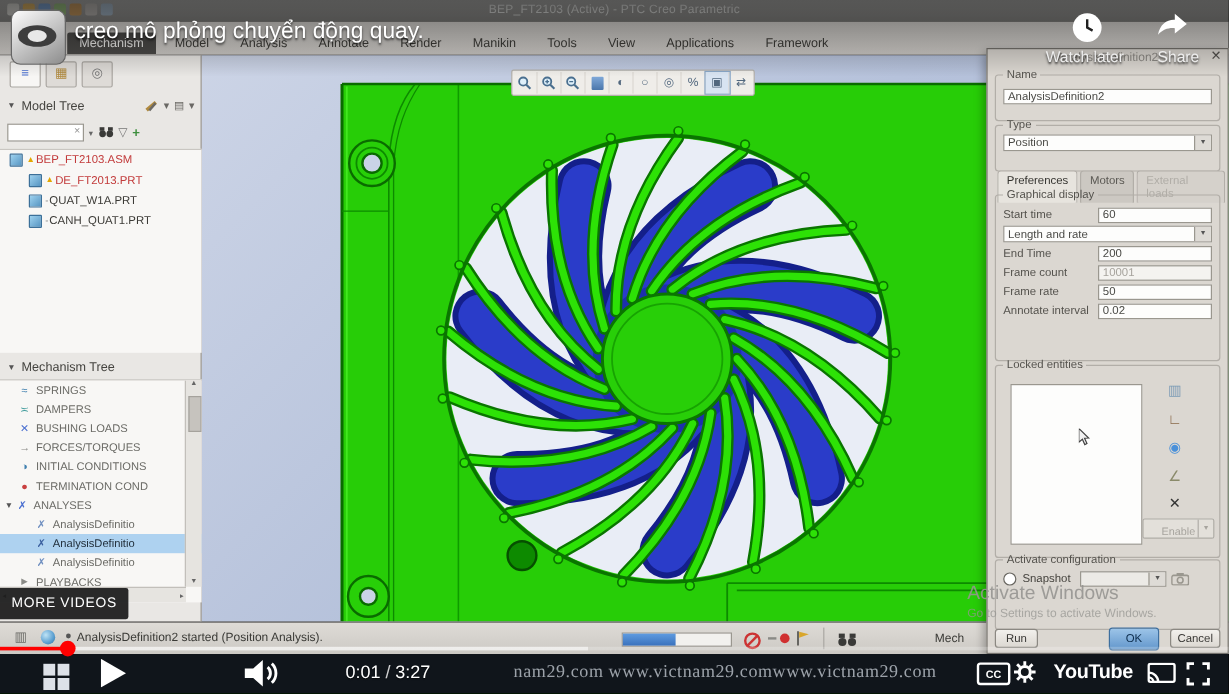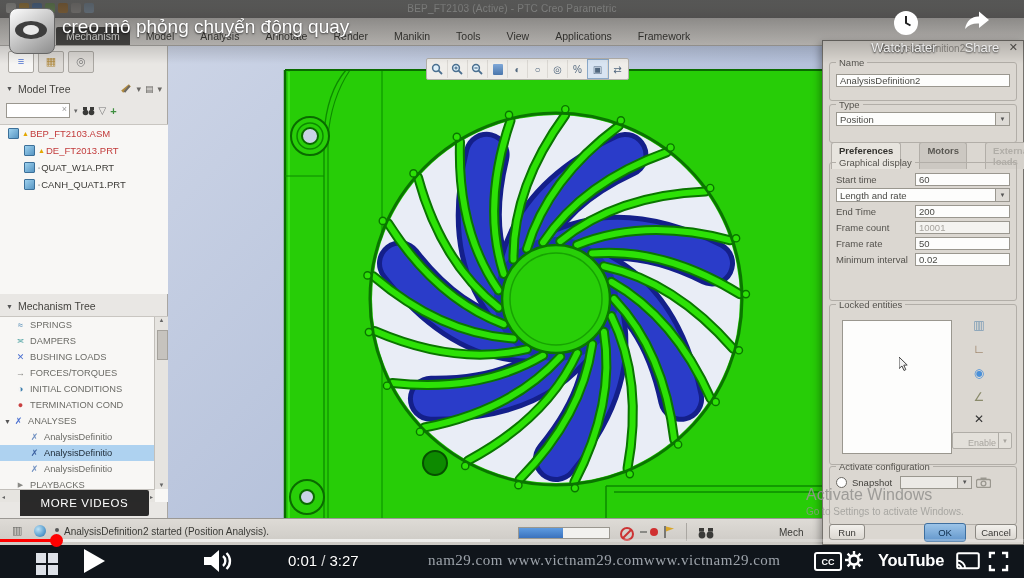--- a/index.html
+++ b/index.html
@@ -75,21 +75,21 @@
   .fs legend{font-size:9.5px;color:#54524d;padding:0 3px;}
   .dinput{height:13px;border:1px solid #9a978f;background:#fdfdfc;font-size:9.5px;color:#4a4a46;padding:0 3px;width:100%;box-sizing:border-box;font-family:inherit;}
   .dinput.dis{color:#a7a49e;background:#f4f3f0;}
   .dselect{height:14px;border:1px solid #9a978f;background:#fdfdfc;display:flex;align-items:center;font-size:9.5px;color:#4a4a46;padding-left:3px;position:relative;box-sizing:border-box;}
   .dselect .arr{position:absolute;right:0;top:0;bottom:0;width:13px;background:#dedbd6;border-left:1px solid #9a978f;font-size:6px;display:flex;align-items:center;justify-content:center;color:#555;}
   .dselect.dis{background:#eceae6;color:#a7a49e;}
   .frow{display:flex;align-items:center;margin:2px 0;height:14px;}
   .frow label{flex:1;font-size:9.5px;color:#54524d;}
   .frow .dinput{width:95px;flex:none;}
   .dtabs{position:absolute;left:8px;top:101px;display:flex;font-size:9.5px;}
-  .dtab{padding:2px 7px;border:1px solid #b2aea8;border-bottom:none;border-radius:3px 3px 0 0;background:#ccc8c2;color:#5a5853;margin-right:18px;font-weight:bold;}
+  .dtab{padding:2px 7px;border:1px solid #b2aea8;border-bottom:none;border-radius:3px 3px 0 0;background:#ccc8c2;color:#5a5853;margin-right:2px;}
   .dtab.active{background:#e7e4de;color:#33322e;}
   .dtab.dis{color:#b0ada7;background:#d5d1cb;}
   .lockbox{position:absolute;left:12px;top:10px;width:108px;height:132px;background:#fdfdfc;border:1px solid #9a978f;}
   .lk-ic{position:absolute;left:140px;width:18px;height:18px;text-align:center;font-size:12px;}
   .enable-btn{position:absolute;left:122px;top:122px;width:58px;height:15px;border:1px solid #b0ada7;background:#e3e0da;color:#a7a49e;font-size:9px;display:flex;align-items:flex-end;justify-content:center;border-radius:2px;}
   .enable-btn .arr{position:absolute;right:0;top:0;bottom:0;width:12px;border-left:1px solid #b0ada7;font-size:6px;display:flex;align-items:center;justify-content:center;}
   .radio{width:9px;height:9px;border:1px solid #6a6862;border-radius:50%;background:#fff;display:inline-block;margin-right:5px;position:relative;flex:none;}
   .radio.on::after{content:"";position:absolute;left:2px;top:2px;width:4px;height:4px;background:#222;border-radius:50%;}
   .rrow{display:flex;align-items:center;height:16px;font-size:9.5px;color:#44423d;}
   .dbtn{position:absolute;height:16px;font-size:9.5px;border:1px solid #8b8882;border-radius:3px;background:linear-gradient(#f2f0ec,#dcd8d2);color:#3a3936;font-family:inherit;padding:0;}
@@ -101,21 +101,21 @@
   .tbar{left:0;top:545px;width:1024px;height:33px;background:#10151b;}
   .wm{left:428px;top:552px;font-size:15px;color:rgba(196,202,210,.78);font-family:"Liberation Serif","DejaVu Serif",serif;letter-spacing:.5px;white-space:nowrap;}
   
   .ytgrad{left:0;top:0;width:1024px;height:64px;background:linear-gradient(rgba(0,0,0,.5),rgba(0,0,0,0));pointer-events:none;}
   .avatar{left:9px;top:8px;width:44px;height:44px;border-radius:8px;background:linear-gradient(145deg,#fdfdfd,#8d8d8d);border:1px solid #666;}
   .avatar .eye{position:absolute;left:5px;top:12px;width:32px;height:18px;border-radius:50%;background:#3d3d3d;}
   .avatar .pupil{position:absolute;left:13px;top:16px;width:16px;height:10px;border-radius:50%;background:#e8e8e8;}
   .yttitle{left:62px;top:16px;font-size:19px;color:#fff;text-shadow:0 1px 2px rgba(0,0,0,.7);white-space:nowrap;}
   .wl-label{left:858px;top:40px;width:92px;text-align:center;font-size:13px;color:#eee;text-shadow:0 1px 2px rgba(0,0,0,.8);}
   .share-label{left:950px;top:40px;width:64px;text-align:center;font-size:13px;color:#eee;text-shadow:0 1px 2px rgba(0,0,0,.8);}
-  .morevid{left:0;top:490px;width:129px;height:26px;background:rgba(25,25,25,.92);color:#fff;font-size:11.5px;letter-spacing:.6px;display:flex;align-items:center;justify-content:center;border-radius:0 2px 2px 0;margin-left:20px;}
+  .morevid{left:0;top:490px;width:107px;height:26px;background:rgba(25,25,25,.92);color:#fff;font-size:11.5px;letter-spacing:.6px;display:flex;align-items:center;justify-content:center;border-radius:0 2px 2px 0;}
   .pred{left:0;top:539px;width:51px;height:3px;background:#f00;}
   .pbuf{left:51px;top:539px;width:439px;height:3px;background:rgba(255,255,255,.65);}
   .prest{left:490px;top:539px;width:534px;height:3px;background:rgba(255,255,255,.22);}
   .pdot{left:50px;top:534px;width:13px;height:13px;border-radius:50%;background:#f00;}
   .time{left:288px;top:552px;font-size:15px;color:#fff;text-shadow:0 1px 1px rgba(0,0,0,.6);white-space:nowrap;}
   .time .sep2{opacity:.8;padding:0 4px;}
   .ccbox{left:814px;top:552px;width:24px;height:15px;border:2px solid #fff;border-radius:3px;color:#fff;font-size:9px;font-weight:bold;display:flex;align-items:center;justify-content:center;text-align:right;}
   .ytlogo{left:878px;top:551px;font-size:16.5px;font-weight:bold;color:#fff;letter-spacing:-.3px;}
 </style>
 </head>
@@ -472,21 +472,21 @@
       </div>
       <div class="frow">
         <label>Frame count</label>
         <input class="dinput dis" readonly="" value="10001" style="">
       </div>
       <div class="frow">
         <label>Frame rate</label>
         <input class="dinput" readonly="" value="50" style="">
       </div>
       <div class="frow">
-        <label>Minimum interval</label>
+        <label>Annotate interval</label>
         <input class="dinput" readonly="" value="0.02" style="">
       </div>
     </fieldset>
 
     <fieldset class="fs" style="top:258px;height:158px">
       <legend>Locked entities</legend>
       <div class="lockbox">
         <svg style="position:absolute;left:56px;top:36px" width="10" height="15">
             <polygon points="0,0 0,11.5 3,9 5,13.5 6.8,12.6 4.8,8.2 8.2,8" fill="#f2f2f2" stroke="#444" stroke-width="1"></polygon>
           </svg>

